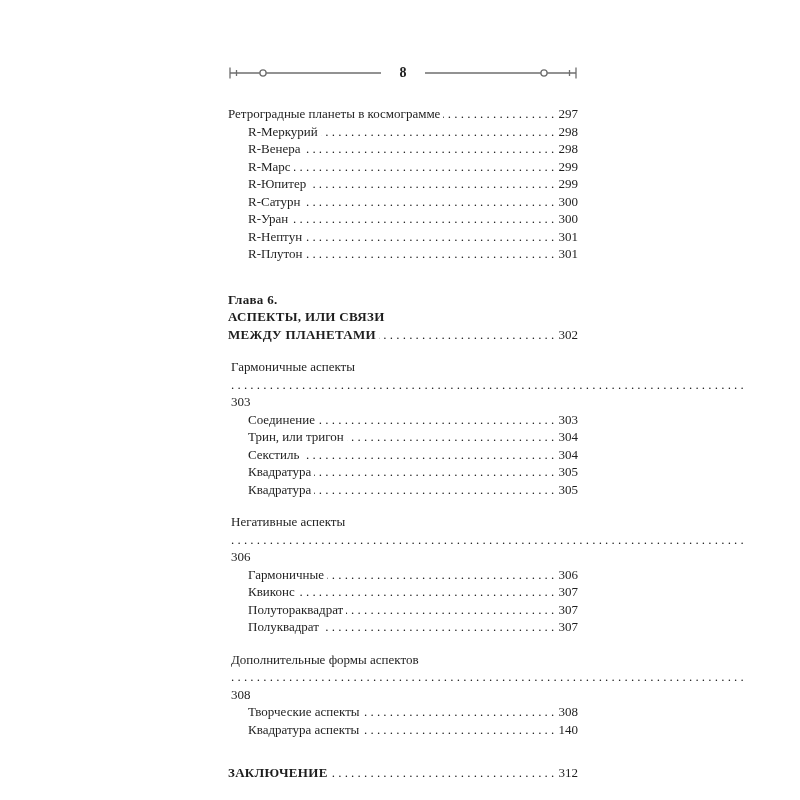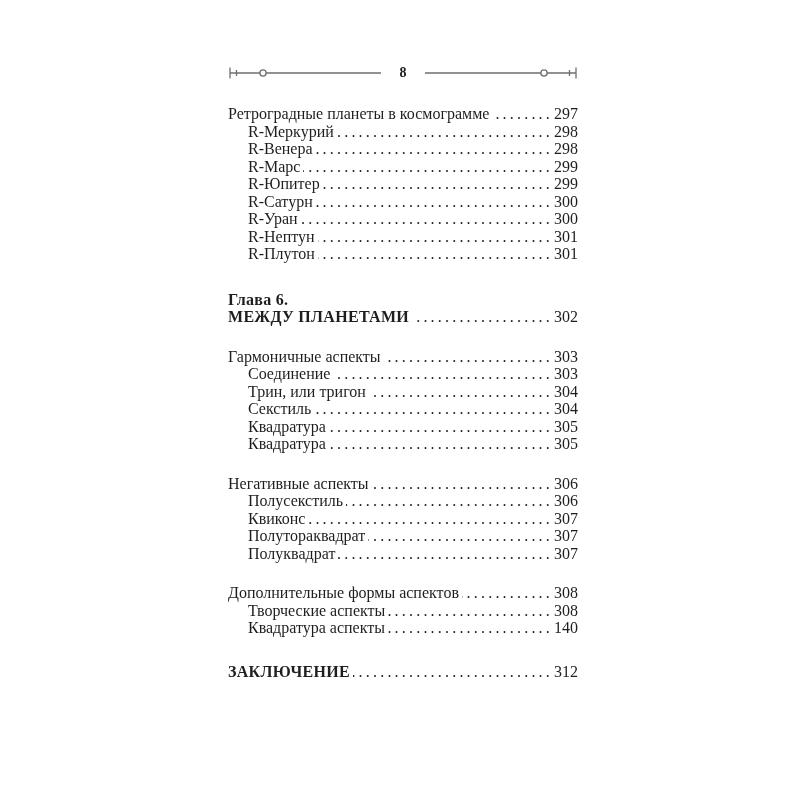--- a/index.html
+++ b/index.html
@@ -37,27 +37,27 @@
     text-align: center;
     font-weight: bold;
     font-size: 14px;
     line-height: 16px;
   }
   
   .toc-row {
     display: flex;
     align-items: baseline;
     line-height: 17.5px;
-    font-size: 16px;
+    font-size: 13px;
   }
   .toc-row.indented { padding-left: 20px; }
   .toc-row.style-italic .toc-label { }
   .toc-row.style-bold .toc-label { font-weight: bold; letter-spacing: 0.3px; }
   .toc-row.gap-chapter { margin-top: 28px; }
-  .toc-row.gap-section { margin-top: 22px; }
+  .toc-row.gap-section { margin-top: 15px; flex-direction: column; }
   .toc-row.gap-conclusion { margin-top: 26px; }
   .toc-label { white-space: nowrap; }
   .toc-dots {
     flex: 1 1 auto;
     min-width: 0;
     overflow: hidden;
     white-space: nowrap;
     direction: rtl;
     margin: 0 1px 0 3px;
   }
@@ -141,20 +141,24 @@
     <span class="toc-label">R-Плутон</span>
     <span class="toc-dots"></span>
     <span class="toc-page">301</span>
   </div>
 
   <div class="toc-row style-bold gap-chapter">
     <span class="toc-label">Глава 6.</span>
 
   </div>
 
+  <div class="toc-row style-bold">
+    <span class="toc-label">АСПЕКТЫ, ИЛИ СВЯЗИ</span>
+
+  </div>
 
   <div class="toc-row style-bold">
     <span class="toc-label">МЕЖДУ ПЛАНЕТАМИ</span>
     <span class="toc-dots"></span>
     <span class="toc-page">302</span>
   </div>
 
   <div class="toc-row style-regular gap-section">
     <span class="toc-label">Гармоничные аспекты</span>
     <span class="toc-dots"></span>
@@ -191,21 +195,21 @@
     <span class="toc-page">305</span>
   </div>
 
   <div class="toc-row style-regular gap-section">
     <span class="toc-label">Негативные аспекты</span>
     <span class="toc-dots"></span>
     <span class="toc-page">306</span>
   </div>
 
   <div class="toc-row style-italic indented">
-    <span class="toc-label">Полусекстиль</span>
+    <span class="toc-label">Гармоничные</span>
     <span class="toc-dots"></span>
     <span class="toc-page">306</span>
   </div>
 
   <div class="toc-row style-italic indented">
     <span class="toc-label">Квиконс</span>
     <span class="toc-dots"></span>
     <span class="toc-page">307</span>
   </div>
 

